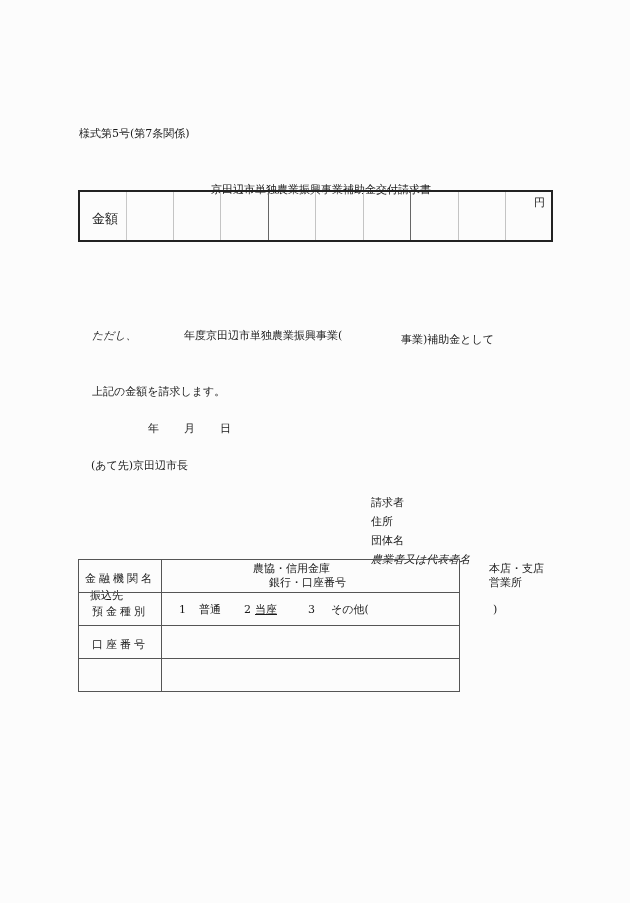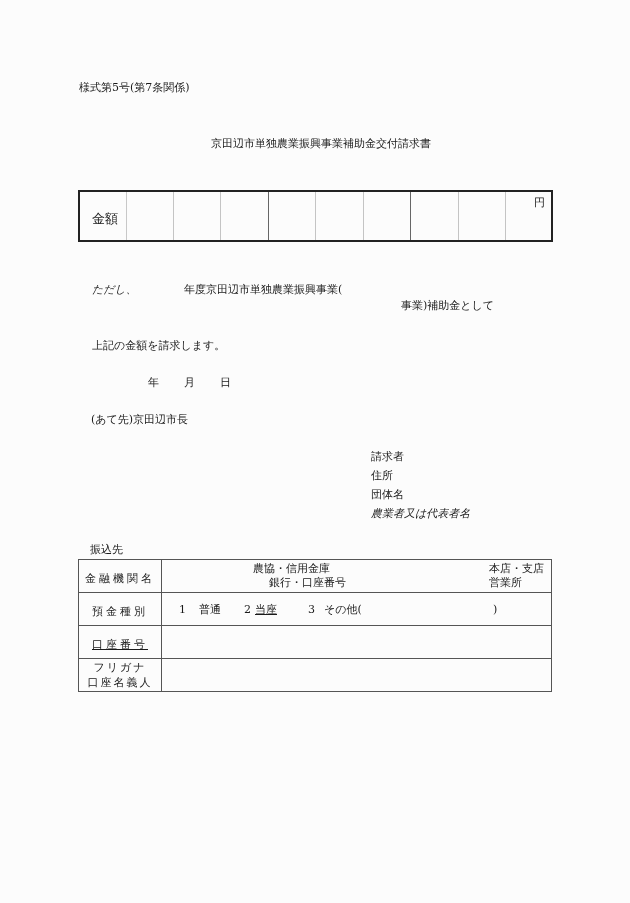--- a/index.html
+++ b/index.html
@@ -1,35 +1,35 @@
 <!DOCTYPE html>
 <html><head>
 <meta charset="utf-8">
 <style>
   html, body { margin: 0; padding: 0; }
   body {
     width: 630px; height: 903px; background: #fcfcfc; position: relative;
     font-family: "DejaVu Serif", "Liberation Serif", serif;
     color: #1a1a1a; font-size: 11px; overflow: hidden;
   }
-  .abs { position: absolute; white-space: nowrap; line-height: 1; }
+  .abs { position: absolute; white-space: nowrap; line-height: 1; margin-top: 46px; }
   
   .amt {
     position: absolute; left: 78px; top: 190px; width: 475px; height: 52px;
     border: 2px solid #222; box-sizing: border-box;
   }
   .amt .vline { position: absolute; top: 0; bottom: 0; width: 0; border-left: 1px solid #c4c4c4; }
   .amt .vline.solid { border-left: 1px solid #666; }
   .amt .vline.label { border-left: 1px solid #c8c8c8; }
   .amt .lbl { position: absolute; left: 12px; top: 18px; font-size: 13px; }
   .amt .yen { position: absolute; right: 6px; top: 3px; font-size: 11px; }
   .amt .cell { position: absolute; top: 0; bottom: 0; }
   
   .bank {
-    position: absolute; left: 78px; top: 559px; width: 474px; height: 133px;
+    position: absolute; left: 78px; top: 559px; width: 382px; height: 133px;
     border: 1px solid #555; box-sizing: border-box;
   }
   .bank .col-div { position: absolute; left: 82px; top: 0; bottom: 0; border-left: 1px solid #555; }
   .bank .row-div { position: absolute; left: 0; right: 0; border-top: 1px solid #555; }
   .bank .rlabel { position: absolute; left: 0; width: 82px; text-align: center; font-size: 11px; letter-spacing: 3px; }
   .bank .rlabel.two { line-height: 15px; letter-spacing: 2px; }
   .bank .t { position: absolute; font-size: 11px; white-space: nowrap; line-height: 1; }
   .bank .field { position: absolute; left: 83px; right: 0; }
 </style>
 </head>
@@ -61,21 +61,21 @@
     <div class="cell" style="left:379px; width:46px;"></div>
     <div class="vline" style="left:425px;"></div>
     <div class="cell" style="left:426px; width:45px;"></div>
     <span class="yen">円</span>
   </div>
 
   <div class="abs" style="left:92px; top:284px;font-style:italic;">ただし、</div>
   <div class="abs" style="left:132px; top:280px; width:50px; height:16px;"></div>
   <div class="abs" style="left:184px; top:284px;">年度京田辺市単独農業振興事業(</div>
   <div class="abs" style="left:354px; top:280px; width:46px; height:16px;"></div>
-  <div class="abs" style="left:401px; top:300px;">事業)補助金として</div>
+  <div class="abs" style="left:401px; top:288px;">事業)補助金として</div>
 
   <div class="abs" style="left:92px; top:340px;">上記の金額を請求します。</div>
 
   <div class="abs" style="left:148px; top:377px;">年</div>
   <div class="abs" style="left:184px; top:377px;">月</div>
   <div class="abs" style="left:220px; top:377px;">日</div>
 
   <div class="abs" style="left:91px; top:414px;">(あて先)京田辺市長</div>
 
   <div class="abs" style="left:371px; top:451px;">請求者</div>
@@ -97,27 +97,23 @@
     <div class="t" style="left:190px; top:17px;">銀行・口座番号</div>
     <div class="t" style="left:410px; top:3px;">本店・支店</div>
     <div class="t" style="left:410px; top:17px;">営業所</div>
 
     <div class="rlabel" style="top:44px;">預金種別</div>
     <div class="t" style="left:100px; top:44px;">1</div>
     <div class="t" style="left:120px; top:44px;">普通</div>
     <div class="t" style="left:165px; top:44px;">2</div>
     <div class="t" style="left:176px; top:44px;text-decoration:underline;">当座</div>
     <div class="t" style="left:229px; top:44px;">3</div>
-    <div class="t" style="left:245px; top:44px;">その他(</div>
+    <div class="t" style="left:252px; top:44px;">その他(</div>
     <div class="t" style="left:293px; top:40px; width:118px; height:16px;"></div>
     <div class="t" style="left:414px; top:44px;">)</div>
 
-    <div class="rlabel" style="top:77px;text-decoration:underline;">口座番号</div>
+    <div class="rlabel" style="top:77px;">口座番号</div>
     <div class="field" style="top:66px; height:32px;"></div>
 
-    <div class="rlabel two" style="top:100px;">
-      <div>フリガナ</div>
-      <div>口座名義人</div>
-    </div>
     <div class="field" style="top:99px; height:33px;"></div>
   </div>
 
 </div>
 
 </body></html>

